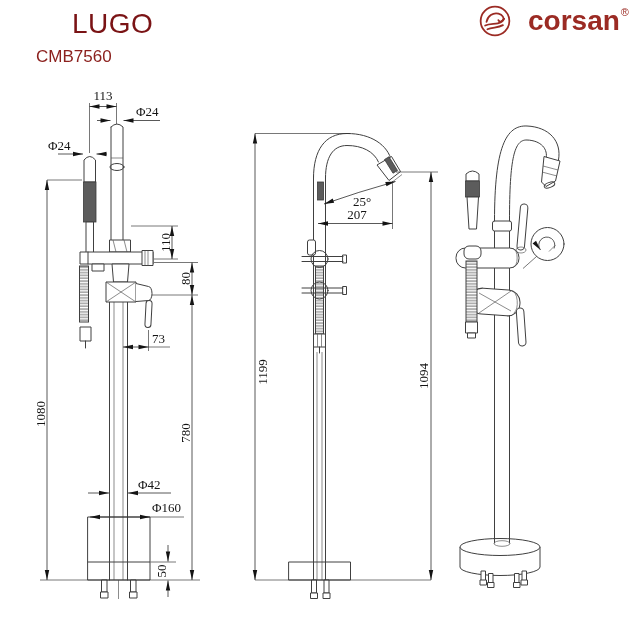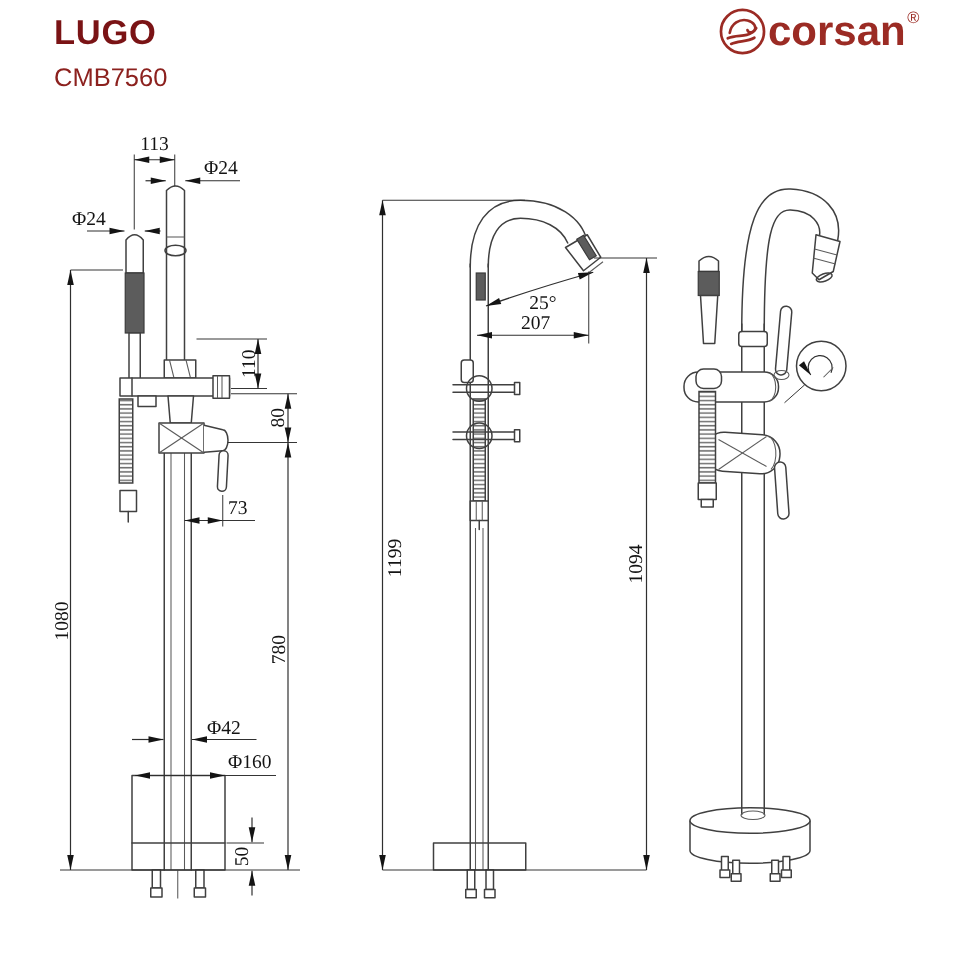--- a/index.html
+++ b/index.html
@@ -1,25 +1,25 @@
 <!DOCTYPE html>
 <html><head>
 <meta charset="utf-8">
 <style>
   html,body { margin:0; padding:0; }
   body {
     width:640px; height:640px; background:#ffffff; overflow:hidden;
     position:relative; font-family:"Liberation Sans", sans-serif;
   }
   .header { position:absolute; left:36px; top:8px; }
-  .title  { color:#7a1315; font-size:23px; font-weight:bold; letter-spacing:.5px; }
+  .title  { color:#7a1315; font-size:28px; font-weight:normal; letter-spacing:.5px;margin-left:36px; }
   .model  { color:#8c211e; font-size:17px; margin-top:7px; }
   .brand  { position:absolute; left:478px; top:4px; display:flex; align-items:center; }
   .brand-mark { width:34px; height:34px; }
-  .brand-text { color:#9b2b24; font-size:28px; font-weight:bold; line-height:34px; margin-left:0; letter-spacing:0; }
+  .brand-text { color:#9b2b24; font-size:28px; font-weight:bold; line-height:34px; margin-left:16px; letter-spacing:0; }
   .brand-reg  { color:#9b2b24; font-size:11px; position:relative; top:-9px; margin-left:1px; }
   svg.sheet { position:absolute; left:0; top:0; }
   .o  { stroke:#404040; stroke-width:1; fill:none; stroke-linecap:round; stroke-linejoin:round; }
   .ow { stroke:#404040; stroke-width:1; fill:#ffffff; stroke-linejoin:round; }
   .o2 { stroke:#5a5a5a; stroke-width:.7; fill:none; }
   .grip { fill:#5c5c5c; stroke:#3a3a3a; stroke-width:.8; }
   .coil { stroke:#404040; stroke-width:1; }
   .x { stroke:#2f2f2f; stroke-width:.65; fill:none; }
   .d { stroke:#2f2f2f; stroke-width:.8; fill:none; }
   text.dim { font-family:"Liberation Serif","DejaVu Serif",serif; font-size:13px; fill:#141414; }

